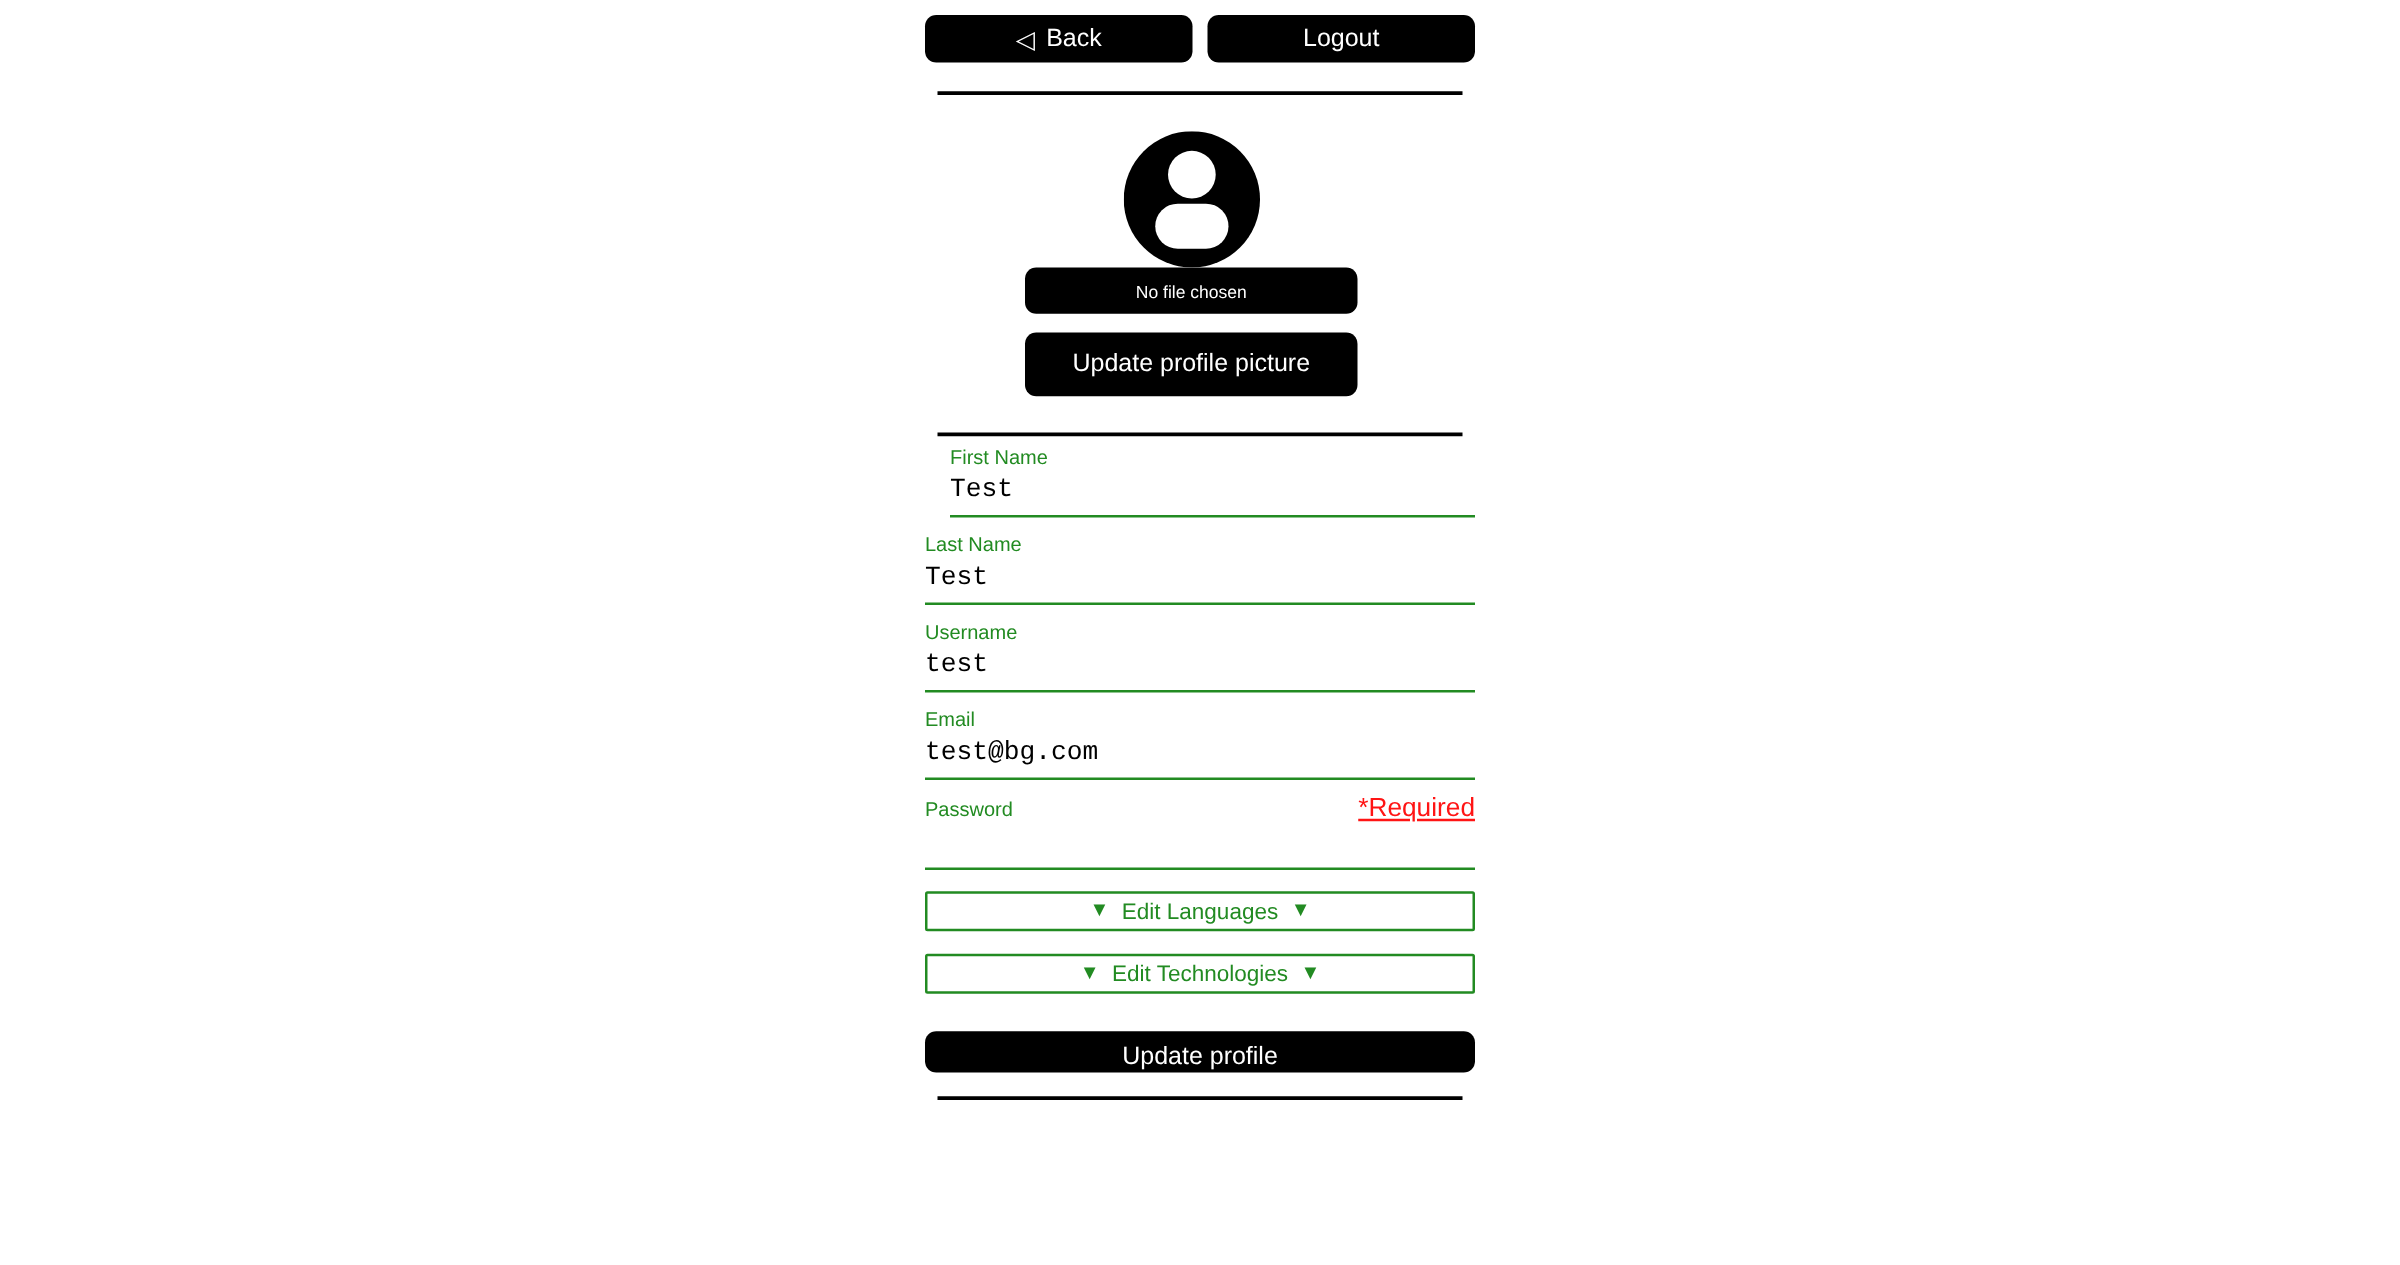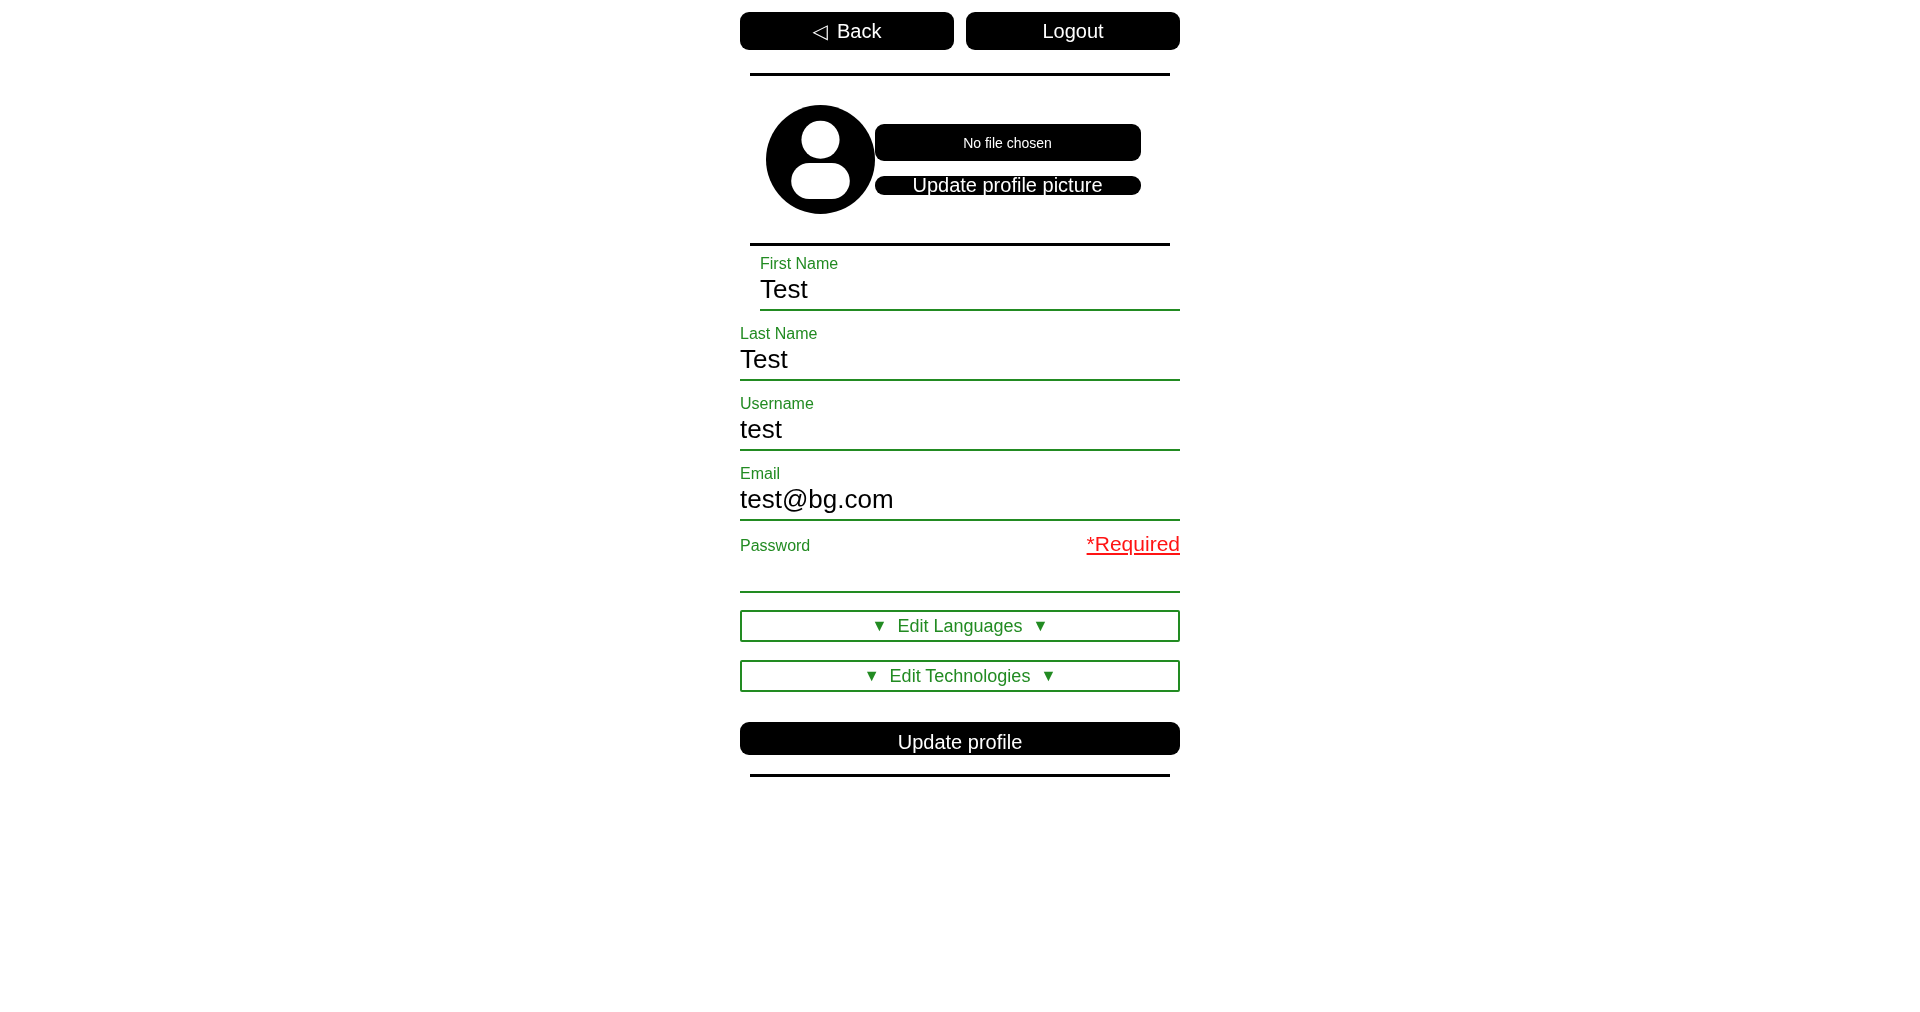--- a/index.html
+++ b/index.html
@@ -24,36 +24,36 @@
     font-family:inherit;cursor:pointer;display:flex;align-items:center;justify-content:center;
   }
   .btn-top{flex:1;height:38px;font-size:20px;gap:9px;}
 
   
   hr.rule{border:none;border-top:3px solid var(--black);margin:23px 10px 0 10px;}
   hr.rule.mid{margin-top:29px;}
   hr.rule.low{margin-top:19px;}
 
   
-  .avatar-row{display:flex;align-items:center;justify-content:center;margin-top:29px;margin-right:14px;}
+  .avatar-row{display:flex;align-items:center;justify-content:center;margin-top:29px;margin-right:14px;flex-direction:column;}
   .avatar{width:109px;height:109px;display:block;flex:none;}
   .pic-buttons{display:flex;flex-direction:column;gap:15px;width:266px;}
   .file-btn{height:37px;font-size:14px;}
-  .pic-btn{height:19px;font-size:20px;}
+  .pic-btn{height:51px;font-size:20px;}
 
   
   .form{margin-top:8px;}
   .field{margin-top:13px;border-bottom:2px solid var(--green);}
   .field:first-child{margin-top:0;margin-left:20px;}
   .flabel-row{display:flex;justify-content:space-between;align-items:baseline;}
   .flabel{color:var(--green);font-size:16px;line-height:19px;display:block;}
   .required{color:var(--red);font-size:21px;line-height:19px;text-decoration:underline;}
   .finput{
     display:block;width:100%;border:none;outline:none;background:transparent;
-    font-family:Liberation Sans, sans-serif;font-size:26px;color:var(--black);
+    font-family:Liberation Mono, monospace;font-size:21px;color:var(--black);
     padding:3px 0 7px 0;height:36px;
   }
 
   
   .btn-outline{
     width:100%;height:32px;background:var(--white);color:var(--green);
     border:2px solid var(--green);border-radius:2px;font-family:inherit;font-size:18px;
     display:flex;align-items:center;justify-content:center;gap:10px;cursor:pointer;
   }
   .btn-outline .tri{font-size:16px;line-height:1;}

